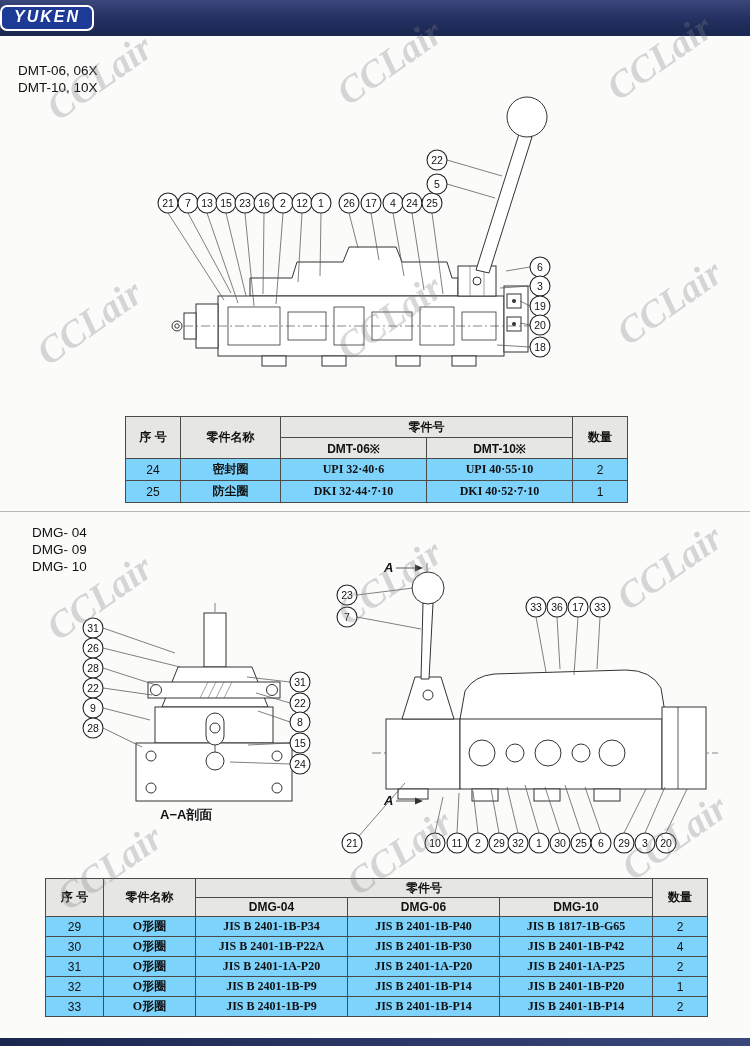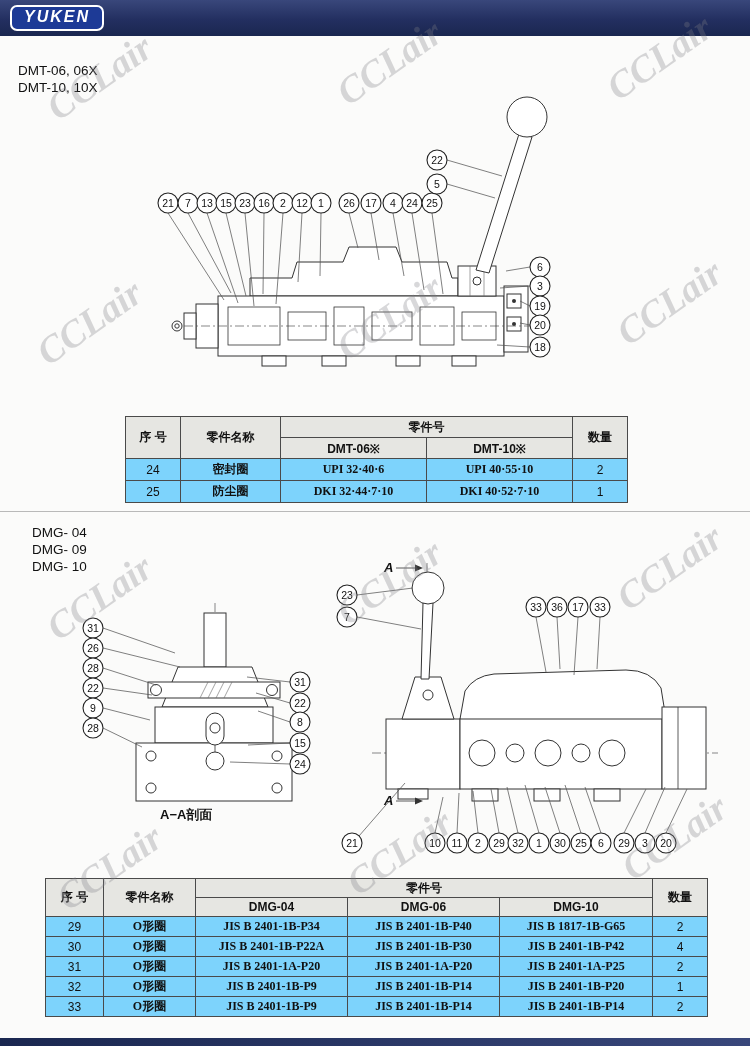--- a/index.html
+++ b/index.html
@@ -5,21 +5,21 @@
   * { margin:0; padding:0; box-sizing:border-box; }
   html,body { width:750px; height:1046px; }
   body {
     position:relative; background:#fbfbfa; overflow:hidden;
     font-family:"Liberation Sans", sans-serif; color:#111;
   }
   
   .header {
     position:absolute; left:0; top:0; width:750px; height:36px;
     background:linear-gradient(180deg,#39477b 0%,#232f60 55%,#1a2750 100%);
-    display:flex; align-items:center; padding-left:10px;
+    display:flex; align-items:center; 
   }
   .logo {
     border:2px solid #fff; border-radius:7px; background:#1d3a96; color:#fff;
     font-weight:bold; font-style:italic; font-size:16px; letter-spacing:2px;
     padding:1px 12px 3px;
   }
   .footer-bar {
     position:absolute; left:0; bottom:0; width:750px; height:8px;
     background:linear-gradient(90deg,#1a2750,#39477b);
   }

